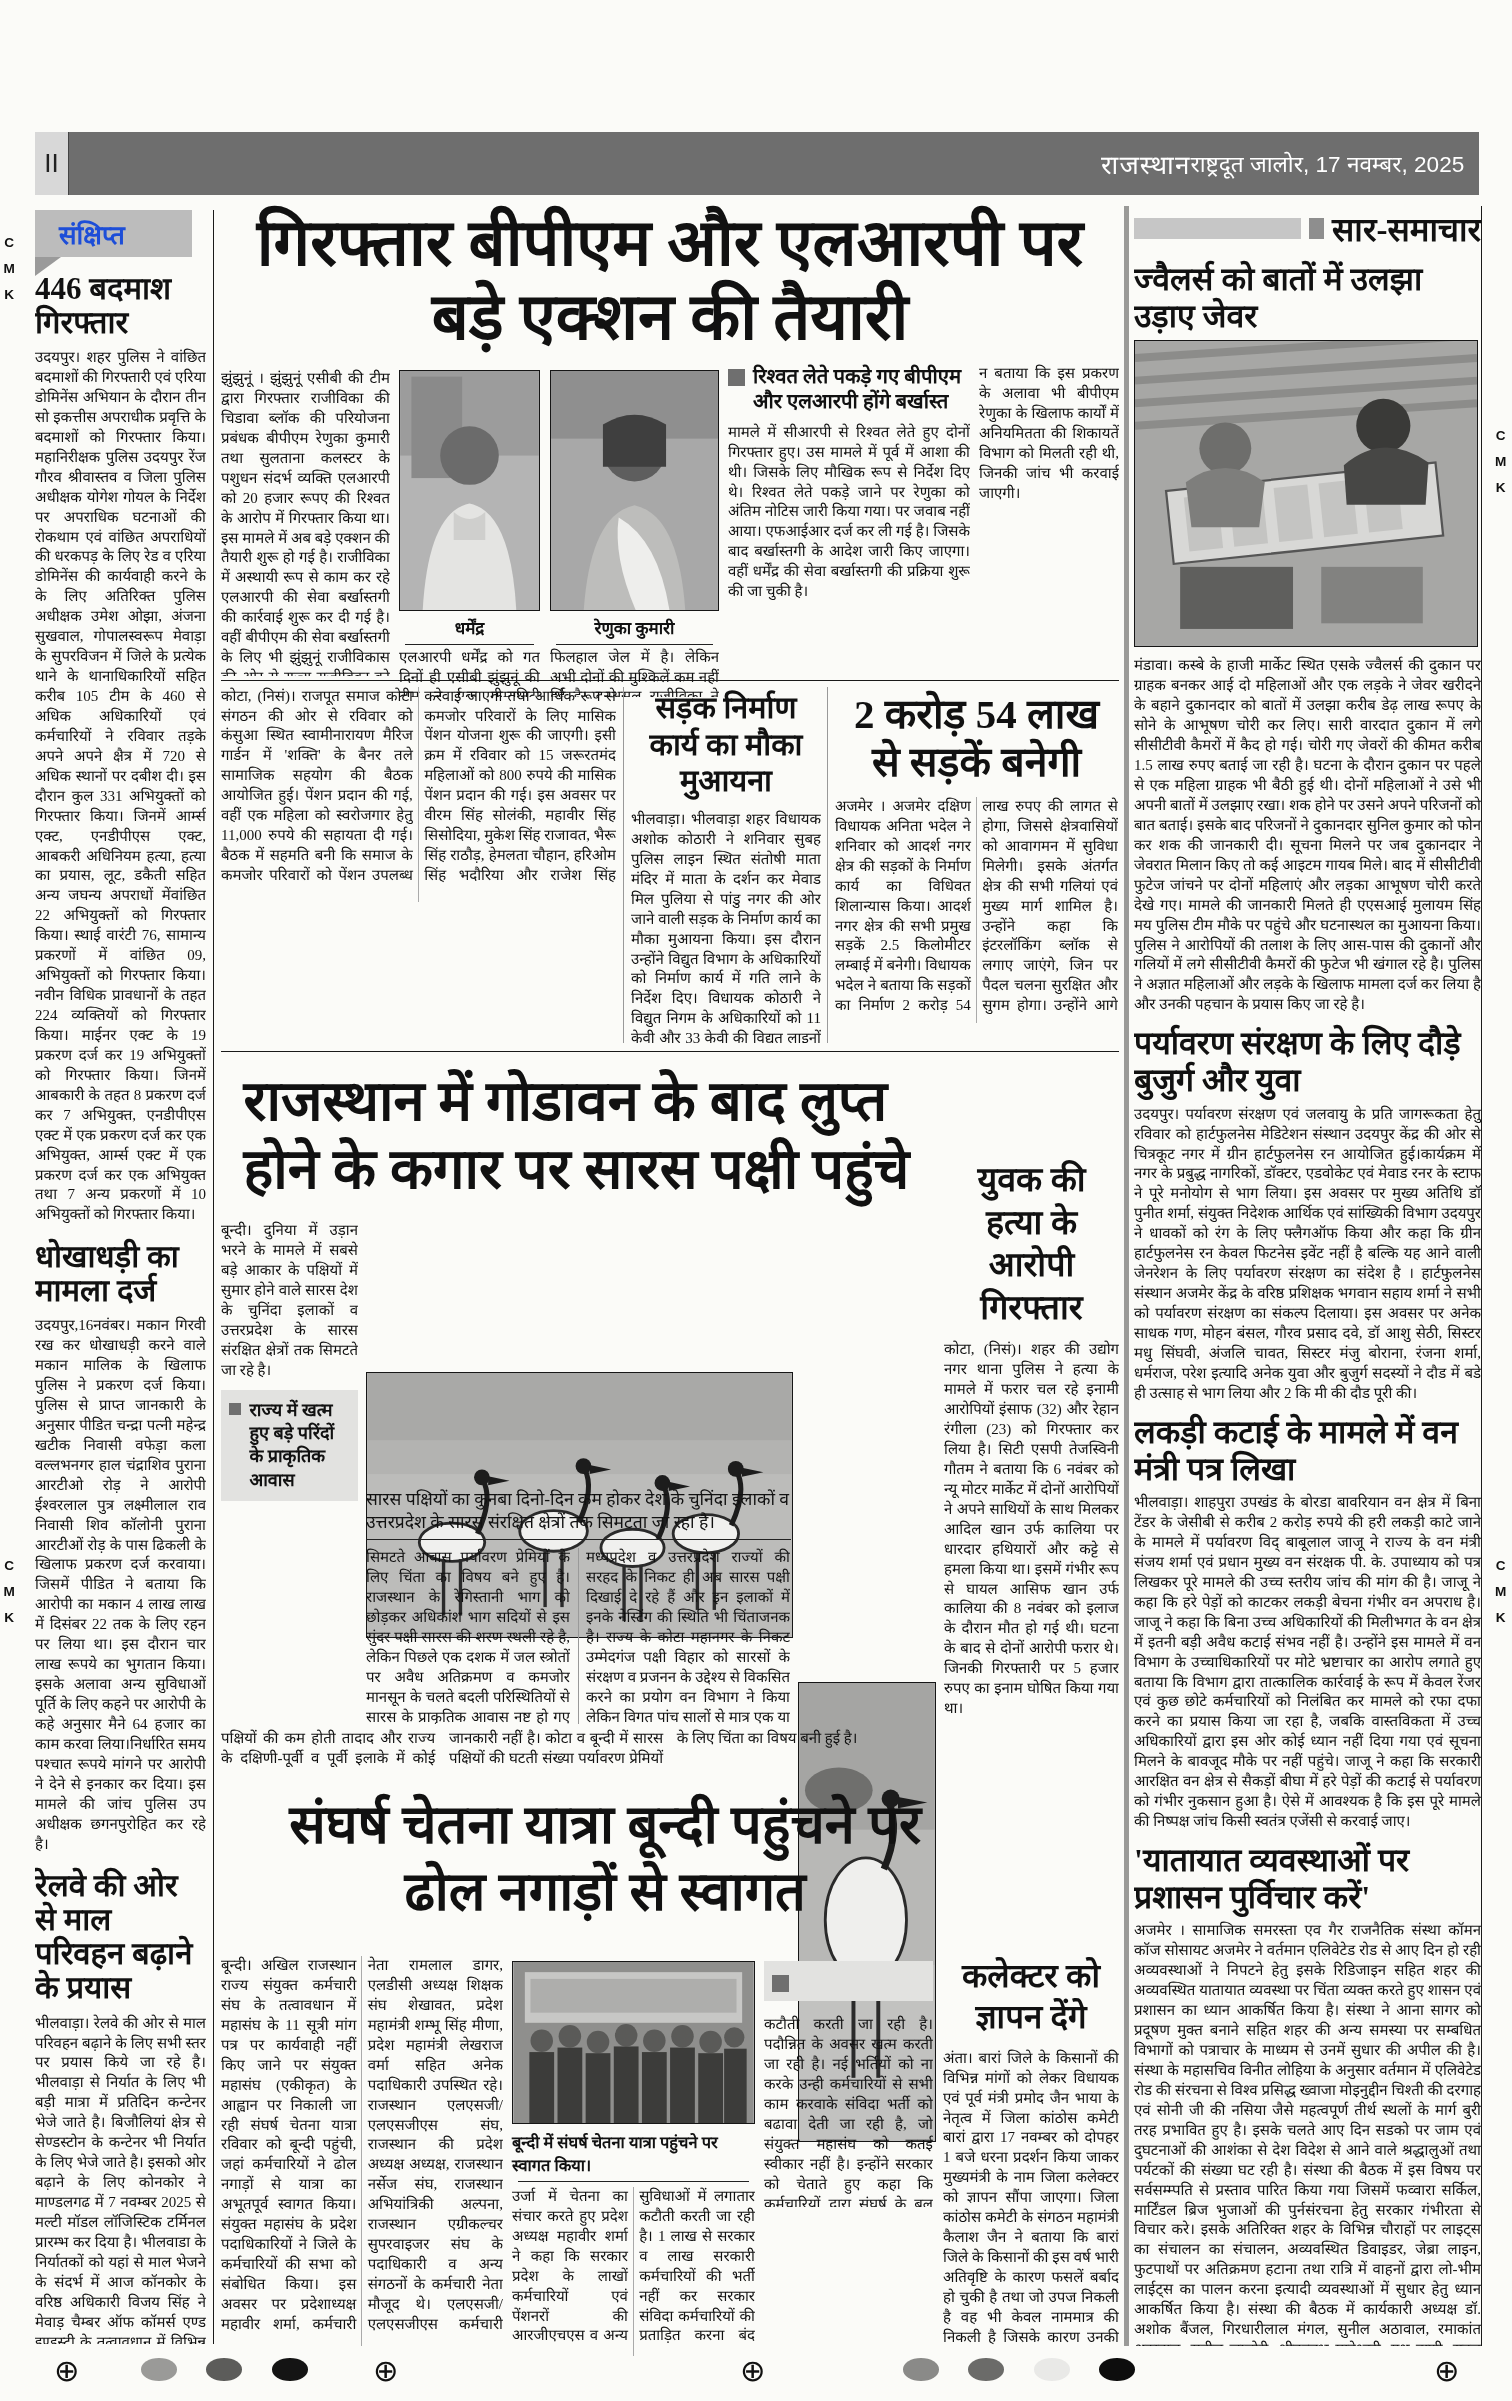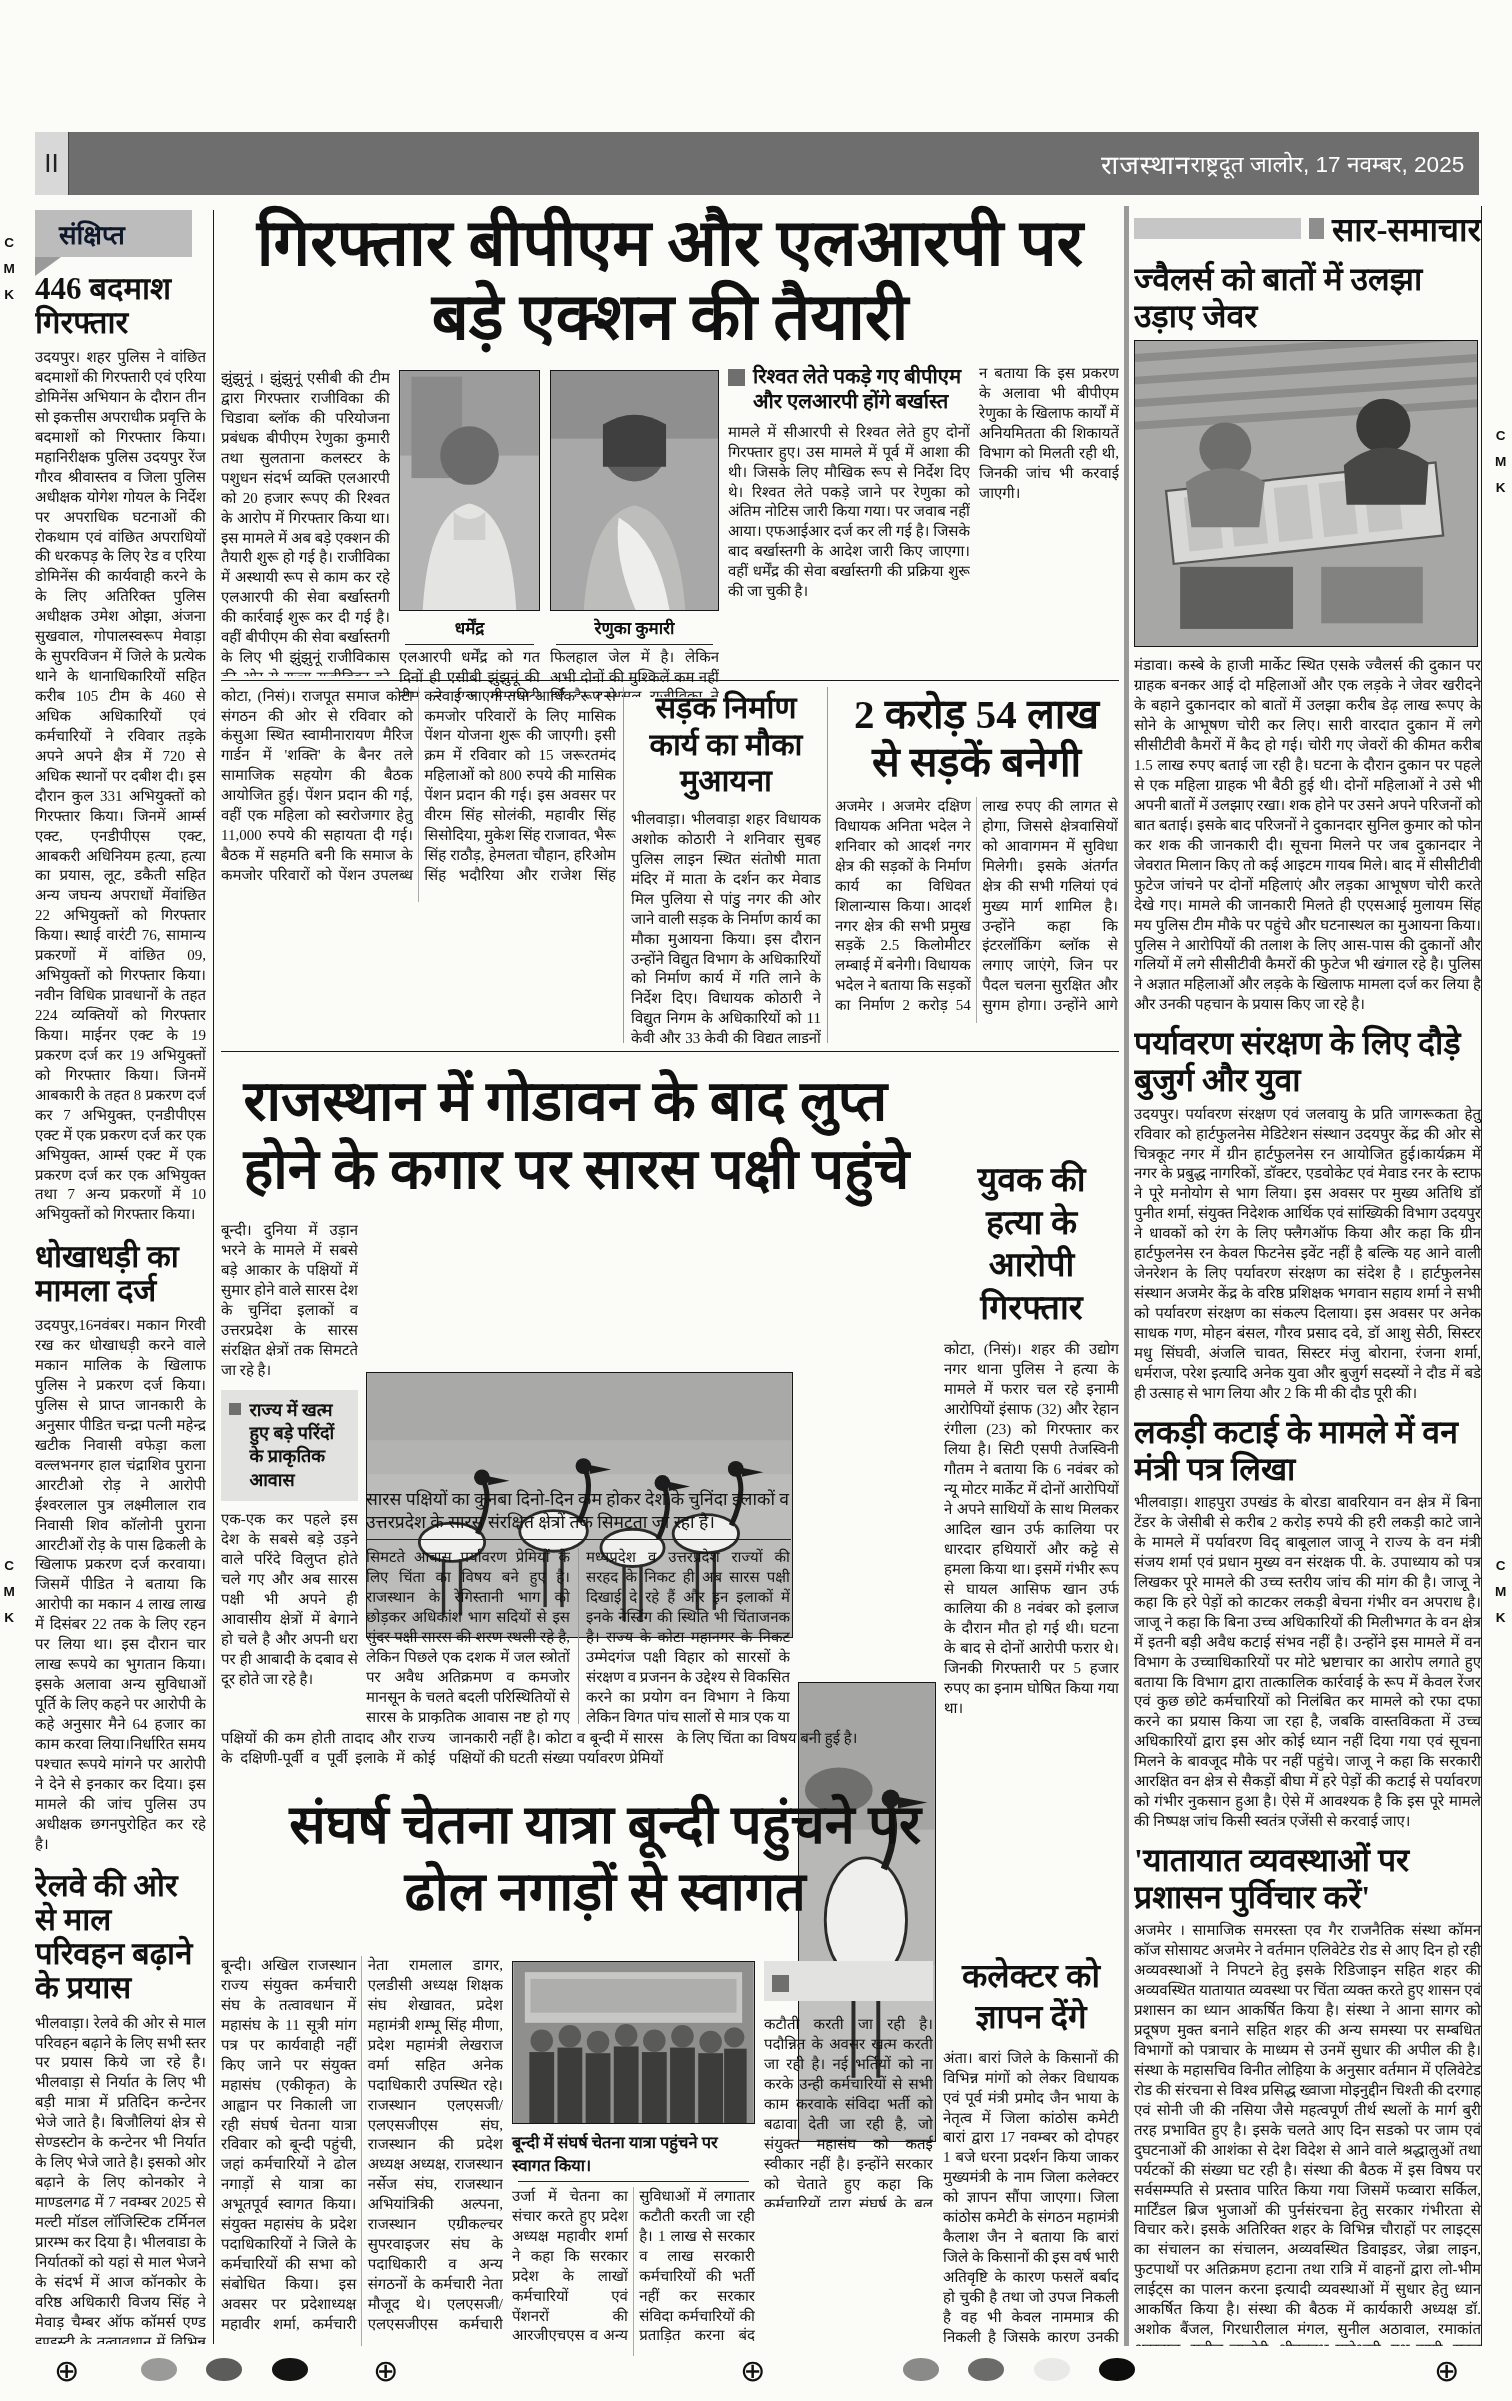--- a/index.html
+++ b/index.html
@@ -6,21 +6,21 @@
   #page{position:relative;width:1512px;height:2401px;background:#fbfbf8;overflow:hidden;
         font-family:"Liberation Serif","DejaVu Serif",serif;color:#111;}
   .abs{position:absolute;}
   .body-txt{font-size:15px;line-height:1.33;text-align:justify;overflow:hidden;}
   h1,h2,h3{margin:0;font-weight:bold;}
   .vrule{background:#1a1a1a;width:1.1px;}
   .masthead{background:#6e6e6e;color:#fff;display:flex;align-items:center;font-family:"Liberation Sans","DejaVu Sans",sans-serif;}
   .masthead .roman{background:#d8d8d8;color:#222;height:100%;width:33px;display:flex;align-items:center;justify-content:center;font-size:26px;border-right:1.1px solid #444;}
   .masthead .edition{flex:1;text-align:right;font-size:26px;letter-spacing:1.1px;}
   .masthead .dateline{font-size:22.6px;padding-right:14.7px;white-space:nowrap;text-align:center;}
-  .brief-tab{position:relative;background:#bcbcbc;color:#0f172a;width:124px;padding:5.6px 9px 5.6px 24px;font-size:26px;font-weight:bold;}
+  .brief-tab{position:relative;background:#bcbcbc;color:#1d4ed8;width:124px;padding:5.6px 9px 5.6px 24px;font-size:26px;font-weight:bold;}
   .tab-fold{position:absolute;left:0;bottom:-19px;width:0;height:0;border-left:26px solid #9a9a9a;border-bottom:19px solid transparent;}
   .brief-h{font-size:31px;line-height:1.1;margin:14.7px 0 8px 0;}
   .photo{border:1.1px solid #161616;background:#b7b7b7;overflow:hidden;position:relative;}
   .pcap{font-size:17px;font-weight:bold;text-align:center;padding:4.5px 0 3.4px 0;}
   .caprule{height:1.1px;background:#222;margin:2.3px 5.6px;}
   .subhead-flag{display:flex;gap:8px;align-items:flex-start;}
   .sq{width:17px;height:17px;background:#6f6f6f;flex:0 0 auto;margin-top:4.5px;}
   .subhead-flag .st{font-size:20.3px;font-weight:bold;line-height:1.25;}
   .graybox{background:#e2e2e0;padding:9px 8px;}
   .sb-head{font-size:32px;line-height:1.15;margin:10.2px 0 5.6px 0;}
@@ -150,21 +150,20 @@
     <h1 style="font-size:56px;line-height:1.22;padding:14.7px 0 0 22.6px;width:711px;">राजस्थान में गोडावन के बाद लुप्त होने के कगार पर सारस पक्षी पहुंचे</h1>
 
     <div class="abs" style="left:0;top:169px;width:137px;height:503px;overflow:hidden;">
       <div class="body-txt">बून्दी। दुनिया में उड़ान भरने के मामले में सबसे बड़े आकार के पक्षियों में सुमार होने वाले सारस देश के चुनिंदा इलाकों व उत्तरप्रदेश के सारस संरक्षित क्षेत्रों तक सिमटते जा रहे है।</div>
       <div class="graybox" style="margin:9px 0;">
         <div class="subhead-flag">
           <span class="sq" style="width:12.4px;height:12.4px;"></span>
           <span style="font-size:18px;font-weight:bold;line-height:1.3;">राज्य में खत्म हुए बड़े परिंदों के प्राकृतिक आवास</span>
         </div>
       </div>
-      <div class="body-txt">एक-एक कर पहले इस देश के सबसे बड़े उड़ने वाले परिंदे विलुप्त होते चले गए और अब सारस पक्षी भी अपने ही आवासीय क्षेत्रों में बेगाने हो चले है और अपनी धरा पर ही आबादी के दबाव से दूर होते जा रहे है।</div>
     </div>
 
     <div class="abs photo" style="left:145px;top:169px;width:425px;height:264px;">
       <svg width="425" height="264" viewBox="0 0 752 468">
         <rect width="752" height="468" fill="#c3c3c1"></rect>
         <rect width="752" height="120" fill="#a9a9a7"></rect>
         <rect y="120" width="752" height="60" fill="#b3b3b1"></rect>
         <rect y="180" width="752" height="288" fill="#bcbcba"></rect>
         <g stroke="#2a2a2a" stroke-width="5" fill="#f0f0ee">
           <ellipse cx="150" cy="300" rx="58" ry="34"></ellipse>

